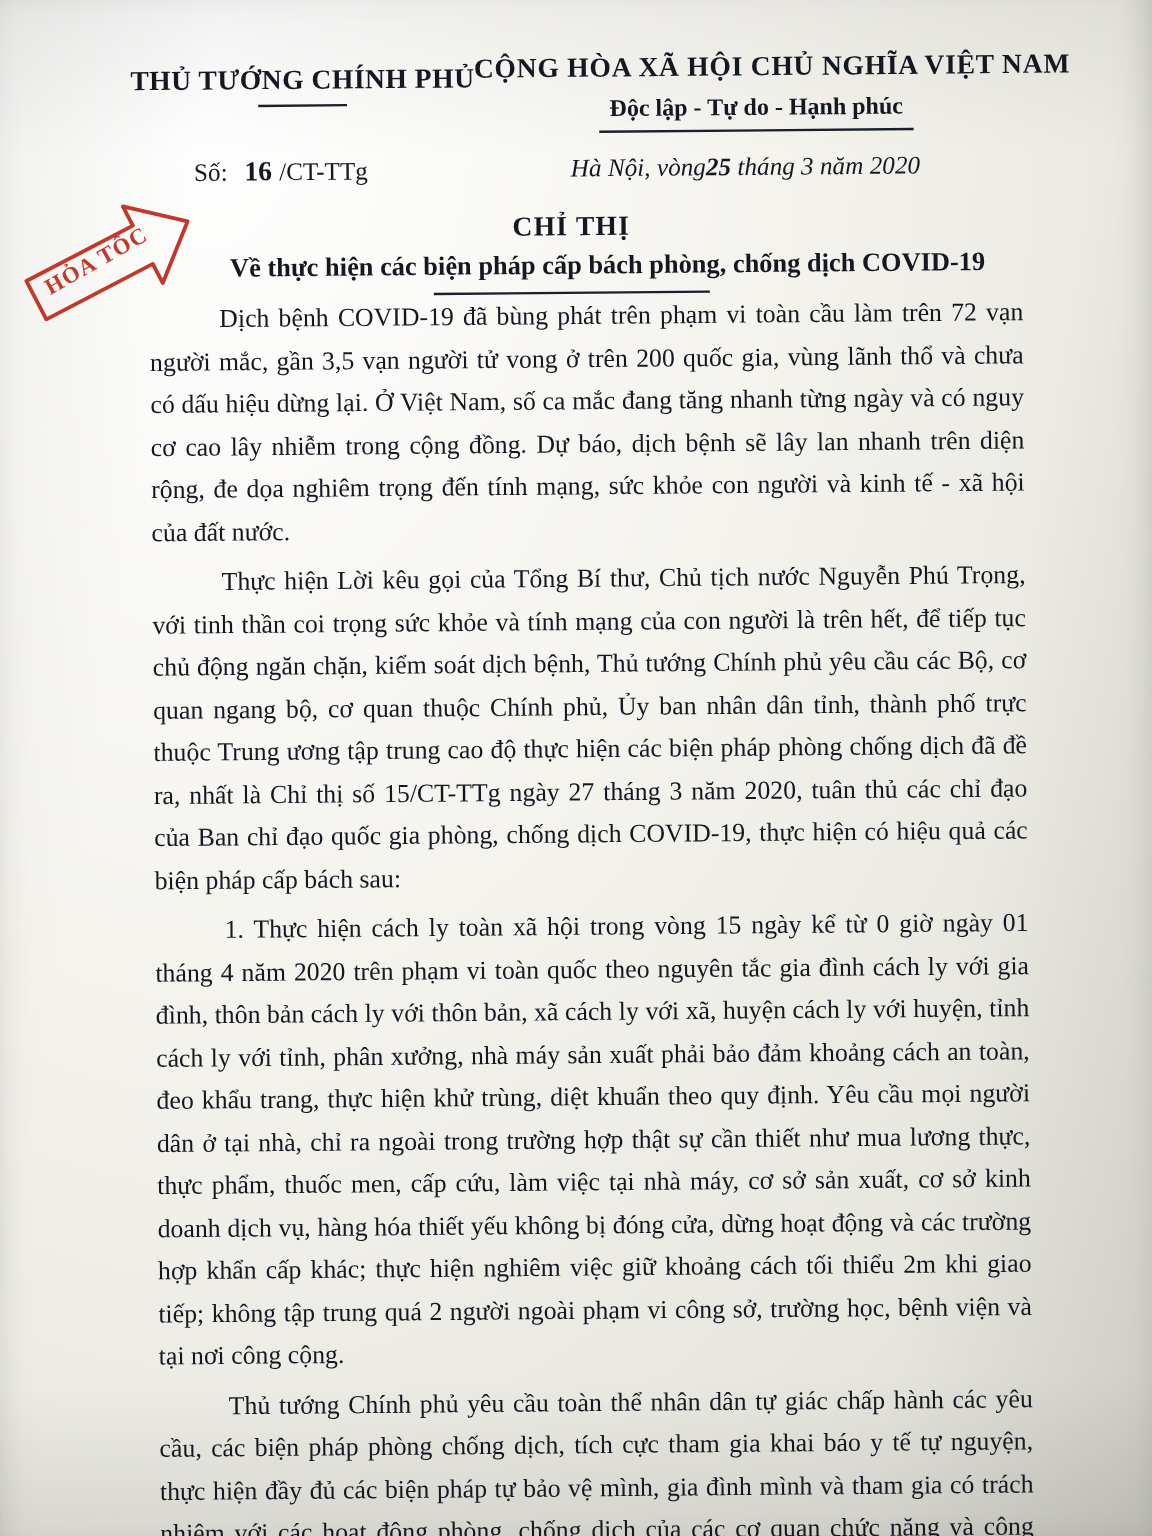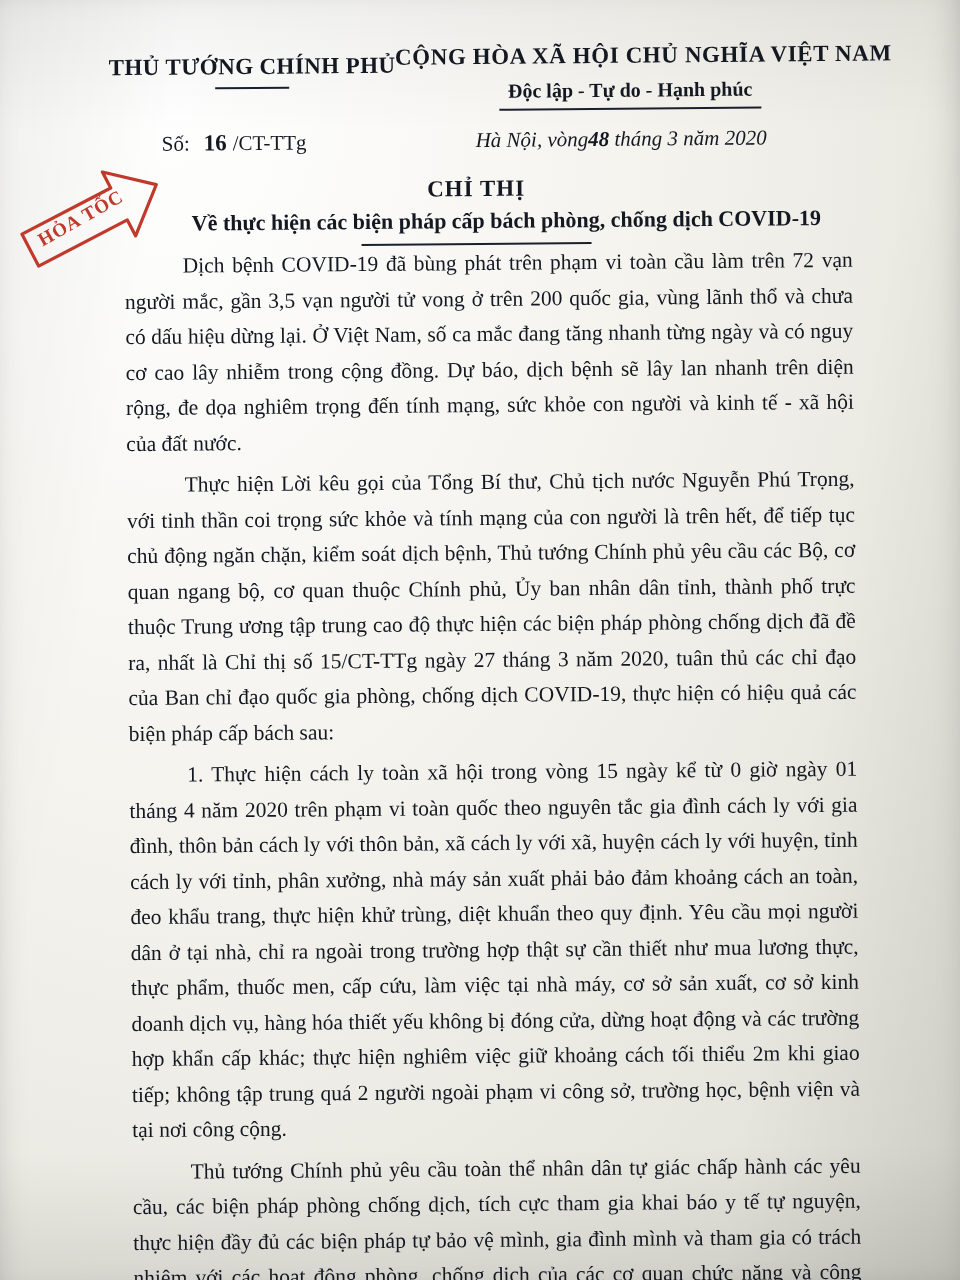--- a/index.html
+++ b/index.html
@@ -212,21 +212,21 @@
         <div class="sub">Độc lập - Tự do - Hạnh phúc</div>
         <div class="rule"></div>
       </div>
     </div>
 
     <div class="numline">
       <span>Số:</span><span class="num">16</span><span>/CT-TTg</span>
     </div>
 
     <div class="dateline">
-      <span>Hà Nội, vòng</span><span class="day">48</span>
+      <span>Hà Nội, vòng</span><span class="day">25</span>
       <span>tháng 3 năm 2020</span>
     </div>
 
     <div id="stamp">
       <svg width="150" height="84" viewBox="0 0 150 84">
         <polygon points="4,24 104,24 104,6 146,42 104,78 104,60 4,60" fill="none" stroke="#c0392b" stroke-width="3.2" stroke-linejoin="round"></polygon>
       </svg>
       <div class="stamp-text">HỎA TỐC</div>
     </div>
 

